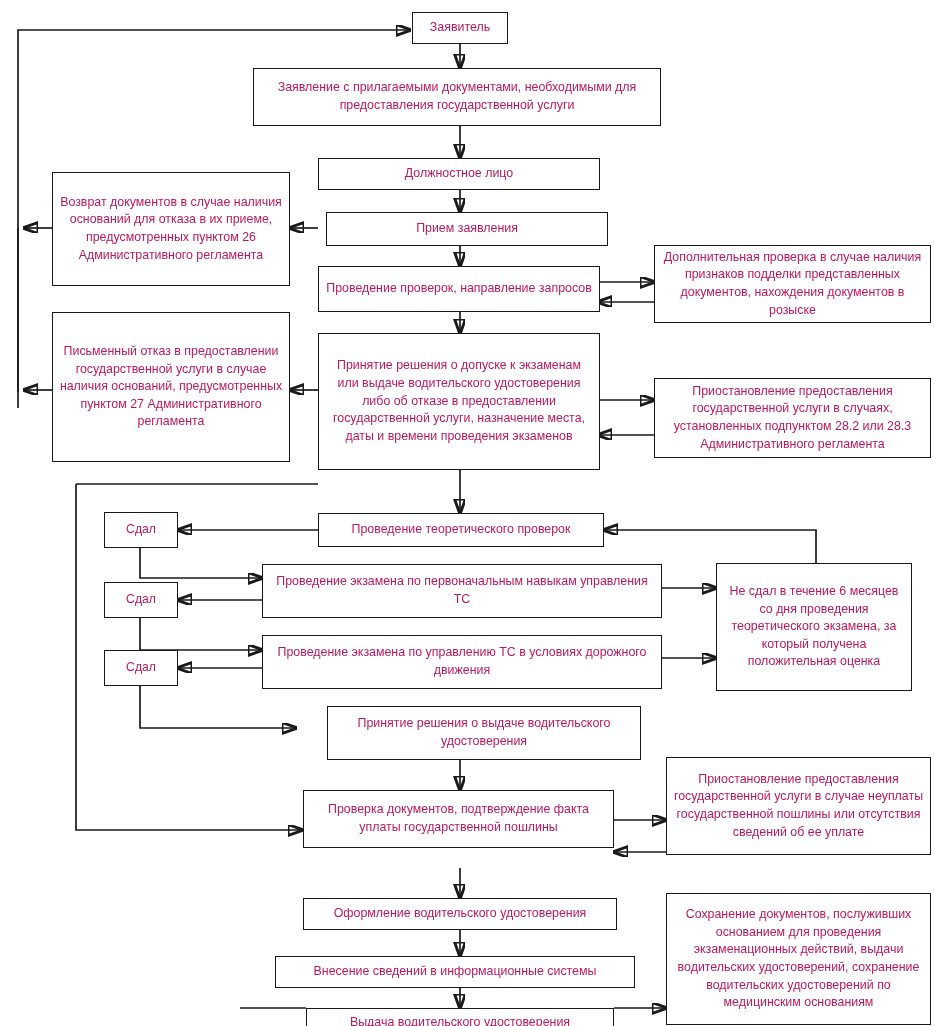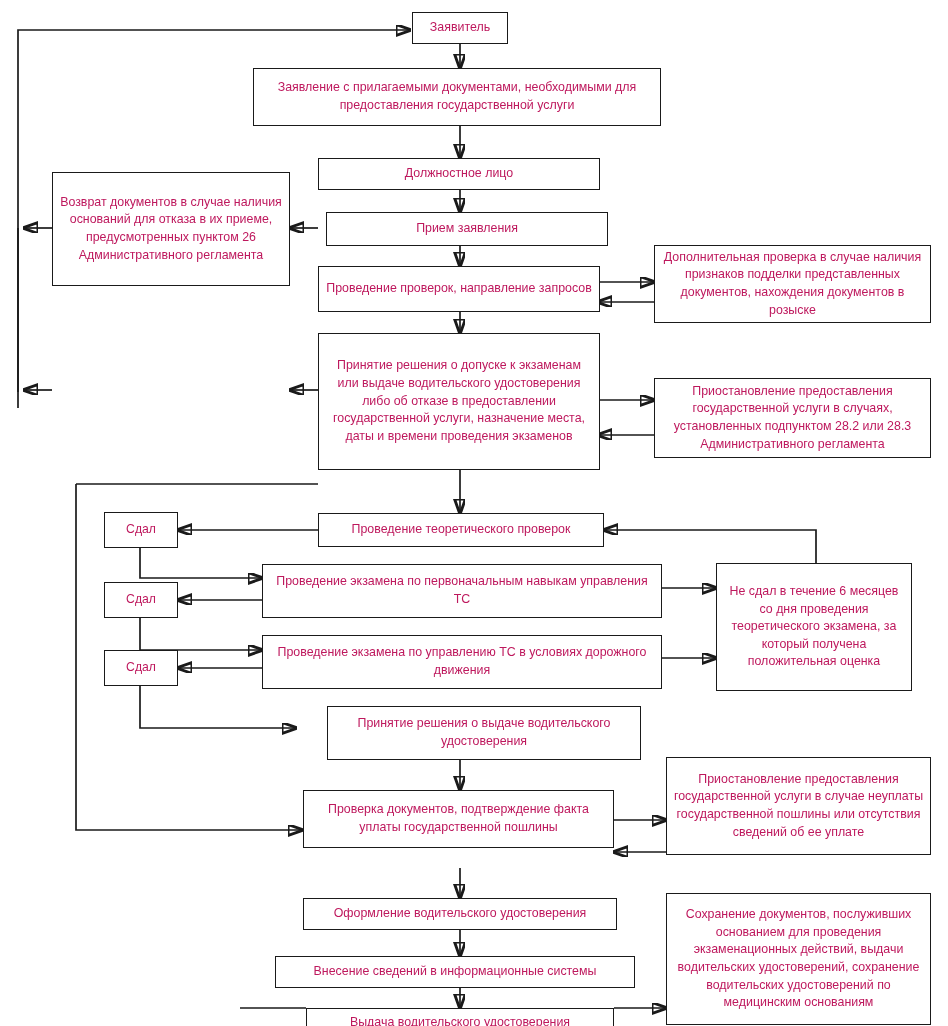--- a/index.html
+++ b/index.html
@@ -129,20 +129,23 @@
   </div>
 
   <div class="node" style="left:318px;top:266px;width:282px;height:46px;">
     <span>Проведение проверок, направление запросов</span>
   </div>
 
   <div class="node" style="left:654px;top:245px;width:277px;height:78px;">
     <span>Дополнительная проверка в случае наличия признаков подделки представленных документов, нахождения документов в розыске</span>
   </div>
 
+  <div class="node" style="left:52px;top:312px;width:238px;height:150px;">
+    <span>Письменный отказ в предоставлении государственной услуги в случае наличия оснований, предусмотренных пунктом 27 Административного регламента</span>
+  </div>
 
   <div class="node" style="left:318px;top:333px;width:282px;height:137px;">
     <span>Принятие решения о допуске к экзаменам или выдаче водительского удостоверения либо об отказе в предоставлении государственной услуги, назначение места, даты и времени проведения экзаменов</span>
   </div>
 
   <div class="node" style="left:654px;top:378px;width:277px;height:80px;">
     <span>Приостановление предоставления государственной услуги в случаях, установленных подпунктом 28.2 или 28.3 Административного регламента</span>
   </div>
 
   <div class="node" style="left:318px;top:513px;width:286px;height:34px;">

